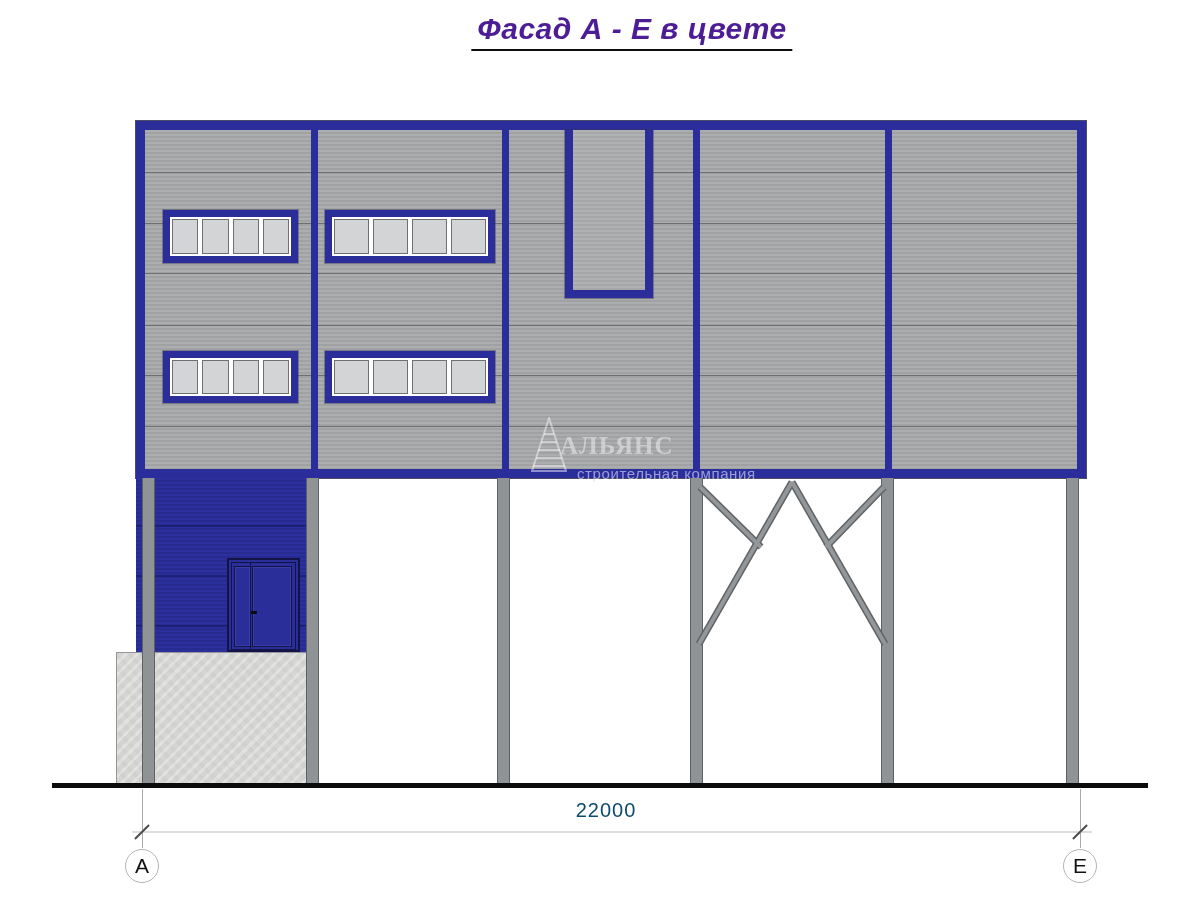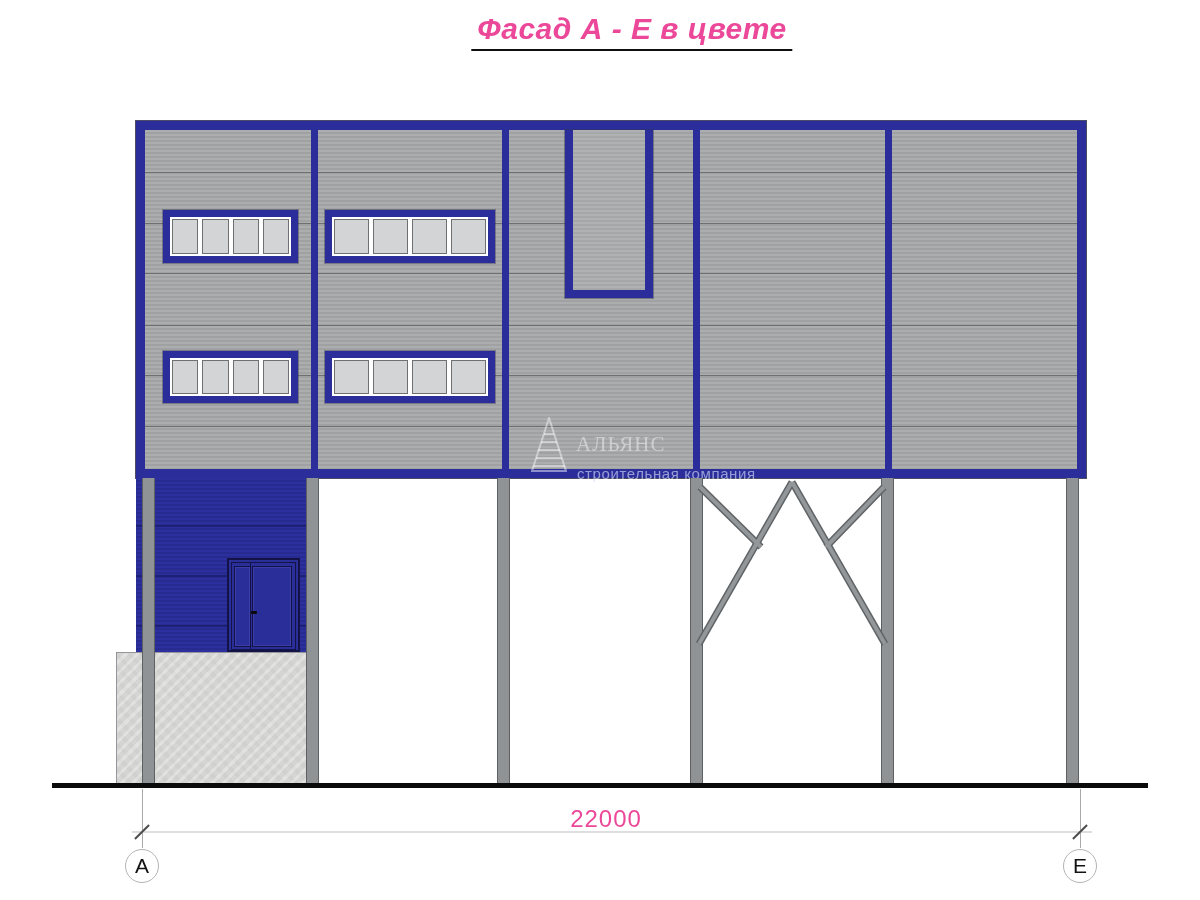--- a/index.html
+++ b/index.html
@@ -4,21 +4,21 @@
 <style>
   html,body{margin:0;padding:0;background:#ffffff;}
   .canvas{
     position:relative;width:1200px;height:900px;background:#ffffff;overflow:hidden;
     font-family:"Liberation Sans","DejaVu Sans",sans-serif;
   }
 
   
   .title-wrap{position:absolute;left:632px;top:12px;transform:translateX(-50%);white-space:nowrap;}
   .title{
-    display:inline-block;font-style:italic;font-size:30px;font-weight:600;color:#ec4899;
+    display:inline-block;font-style:italic;font-size:30px;font-weight:600;color:#4c1d95;
     border-bottom:2px solid #0e0e0e;padding:0 6px 3px 6px;letter-spacing:0.5px;
   }
 
   
   .facade{
     position:absolute;left:136px;top:121px;width:950px;height:357px;box-sizing:border-box;
     border:9px solid #2b2d9b;outline:1px solid #4c4c66;
     background:repeating-linear-gradient(to bottom,#acadaf 0px,#acadaf 2px,#a0a1a3 2px,#a0a1a3 4px);
   }
   .joint{position:absolute;left:0;right:0;height:1px;background:#6e6f71;}
@@ -36,22 +36,22 @@
   .win.w1{left:18px;top:80px;width:135px;height:53px;}
   .win.w2{left:180px;top:80px;width:170px;height:53px;}
   .win.w3{left:18px;top:221px;width:135px;height:52px;}
   .win.w4{left:180px;top:221px;width:170px;height:52px;}
   .win-inner{width:100%;height:100%;box-sizing:border-box;background:#ffffff;display:flex;gap:4px;padding:2px;}
   .pane{flex:1;background:#d3d4d6;border:1px solid #6f7072;}
 
   
   .wm{position:absolute;pointer-events:none;}
   .wm-logo{left:531px;top:417px;width:36px;height:55px;}
-  .wm-name{left:576px;top:432px;font-family:"Liberation Serif","DejaVu Serif",serif;font-weight:normal;
-           font-size:21px;color:rgba(245,246,250,0.5);letter-spacing:1px;}
+  .wm-name{left:560px;top:432px;font-family:"Liberation Serif","DejaVu Serif",serif;font-weight:bold;
+           font-size:25px;color:rgba(245,246,250,0.5);letter-spacing:1px;}
   .wm-tagline{left:577px;top:465px;font-size:15px;color:rgba(210,220,245,0.65);letter-spacing:0.6px;white-space:nowrap;}
 
   
   .blue-wall{
     position:absolute;left:136px;top:478px;width:174px;height:174px;
     background:repeating-linear-gradient(to bottom,#2c309e 0px,#2c309e 2px,#272b90 2px,#272b90 4px);
   }
   .bw-line{position:absolute;left:0;right:0;height:2px;background:#1d2075;}
   .bw-line.b1{top:47px}.bw-line.b2{top:97px}.bw-line.b3{top:147px}
   .door{
@@ -81,21 +81,21 @@
   .bracing{position:absolute;left:690px;top:478px;}
 
   
   .ground{position:absolute;left:52px;top:783px;width:1096px;height:5px;background:#0b0b0b;}
   .ext-line{position:absolute;top:789px;width:1px;height:59px;background:#a9a9a9;}
   .ext-line.e1{left:142px}.ext-line.e2{left:1080px}
   .dim-line{position:absolute;left:132px;top:831px;width:960px;height:2px;background:#dedede;}
   .tick{position:absolute;width:20px;height:2px;background:#4c4c4c;transform:rotate(-45deg);}
   .tick.t1{left:132px;top:831px}.tick.t2{left:1070px;top:831px}
   .dim-value{position:absolute;left:536px;top:799px;width:140px;text-align:center;
-             font-size:24px;color:#ec4899;letter-spacing:1px;margin-top:6px;}
+             font-size:20px;color:#0c4a6e;letter-spacing:1px;}
   .axis-circle{
     position:absolute;width:34px;height:34px;box-sizing:border-box;border-radius:50%;
     border:1px solid #b4b4b4;background:#ffffff;display:flex;align-items:center;justify-content:center;
     font-size:21px;color:#111111;
   }
   .axis-circle.a1{left:125px;top:849px}.axis-circle.a2{left:1063px;top:849px}
 </style>
 </head>
 <body>
 

